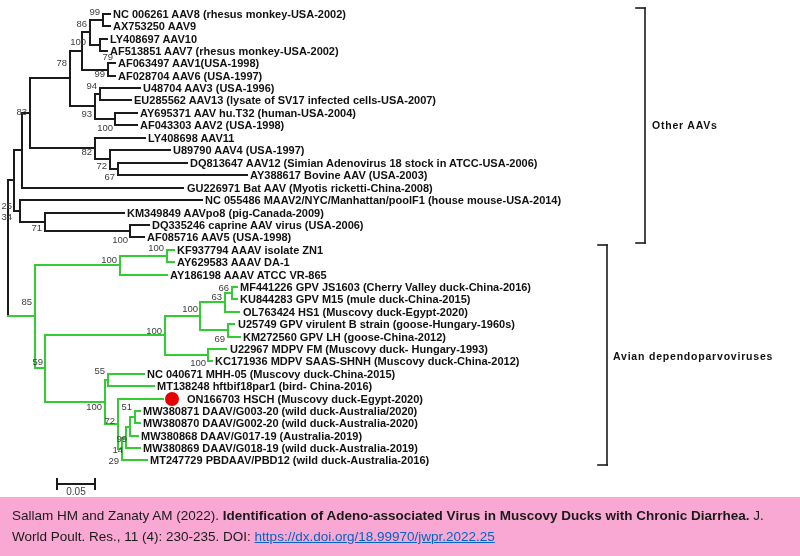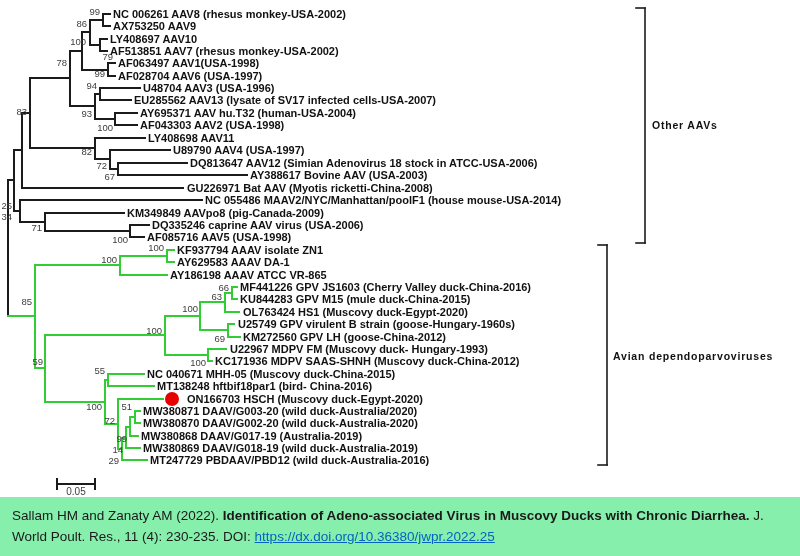--- a/index.html
+++ b/index.html
@@ -1,19 +1,19 @@
 <!DOCTYPE html>
 <html><head>
 <meta charset="utf-8">
 <style>
   html,body{margin:0;padding:0;background:#ffffff;}
   #figure{position:relative;width:800px;height:556px;background:#ffffff;overflow:hidden;
           font-family:"Liberation Sans",sans-serif;}
   #tree-svg{position:absolute;left:0;top:0;}
-  #citation-bar{position:absolute;left:0;top:497px;width:800px;height:59px;background:#86efac;
+  #citation-bar{position:absolute;left:0;top:497px;width:800px;height:59px;background:#f9a8d4;
                 box-sizing:border-box;padding:8px 12px 0 12px;font-size:13.5px;line-height:21px;
                 color:#1a1a1a;}
   #citation-bar .bold{font-weight:bold;}
   #citation-bar a{color:#0563c1;text-decoration:underline;cursor:pointer;}
 </style>
 </head>
 <body>
 
 <div id="figure">
   <svg id="tree-svg" width="800" height="497">
@@ -205,15 +205,15 @@
       <line x1="598" y1="245" x2="607" y2="245" stroke="#1b1b1b" stroke-width="1.6" stroke-linecap="square"></line>
       <line x1="598" y1="465" x2="607" y2="465" stroke="#1b1b1b" stroke-width="1.6" stroke-linecap="square"></line>
       <text x="613" y="360" fill="#111111" font-family="&quot;Liberation Sans&quot;,sans-serif" font-size="10.5" font-weight="bold" text-anchor="start" letter-spacing="0.8">Avian dependoparvoviruses</text>
       <line x1="57" y1="484" x2="95" y2="484" stroke="#1b1b1b" stroke-width="2" stroke-linecap="square"></line>
       <line x1="57" y1="479" x2="57" y2="489" stroke="#1b1b1b" stroke-width="2" stroke-linecap="square"></line>
       <line x1="95" y1="479" x2="95" y2="489" stroke="#1b1b1b" stroke-width="2" stroke-linecap="square"></line>
       <text x="76" y="495" fill="#3d3d3d" font-family="&quot;Liberation Sans&quot;,sans-serif" font-size="10" font-weight="normal" text-anchor="middle">0.05</text>
     </svg>
   <div id="citation-bar">
     <div><span>Sallam HM and Zanaty AM (2022). </span><span class="bold">Identification of Adeno-associated Virus in Muscovy Ducks with Chronic Diarrhea.</span><span> J.</span></div>
-    <div><span>World Poult. Res., 11 (4): 230-235. DOI: </span><a href="#">https://dx.doi.org/10.36380/jwpr.2022.25</a></div>
+    <div><span>World Poult. Res., 11 (4): 230-235. DOI: </span><a href="#">https://dx.doi.org/18.99970/jwpr.2022.25</a></div>
   </div>
 </div>
 
 </body></html>

